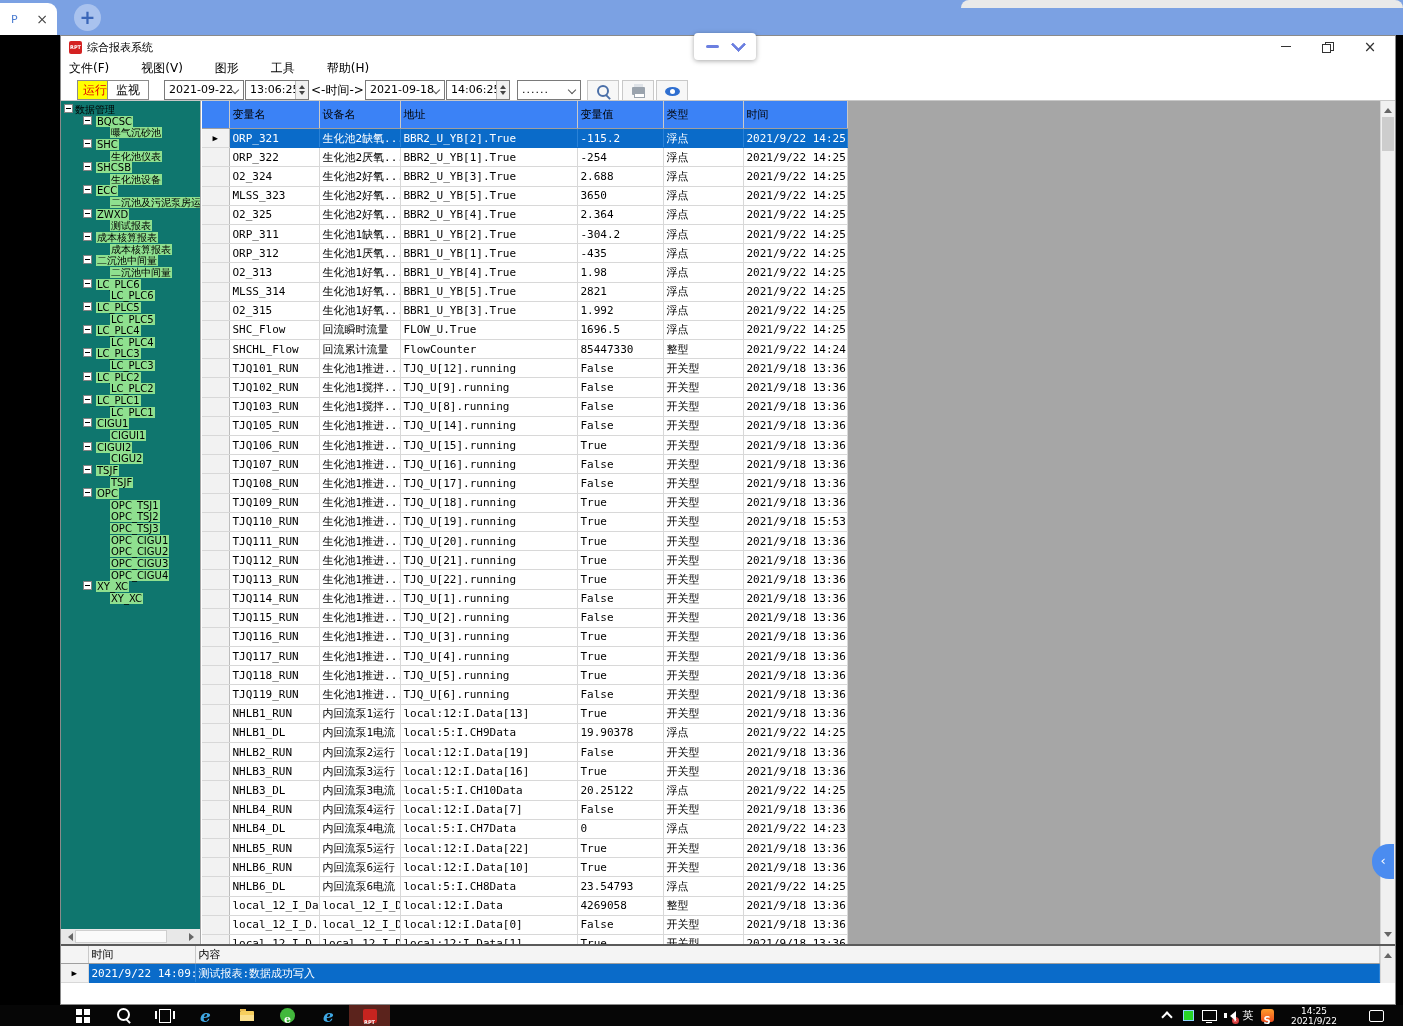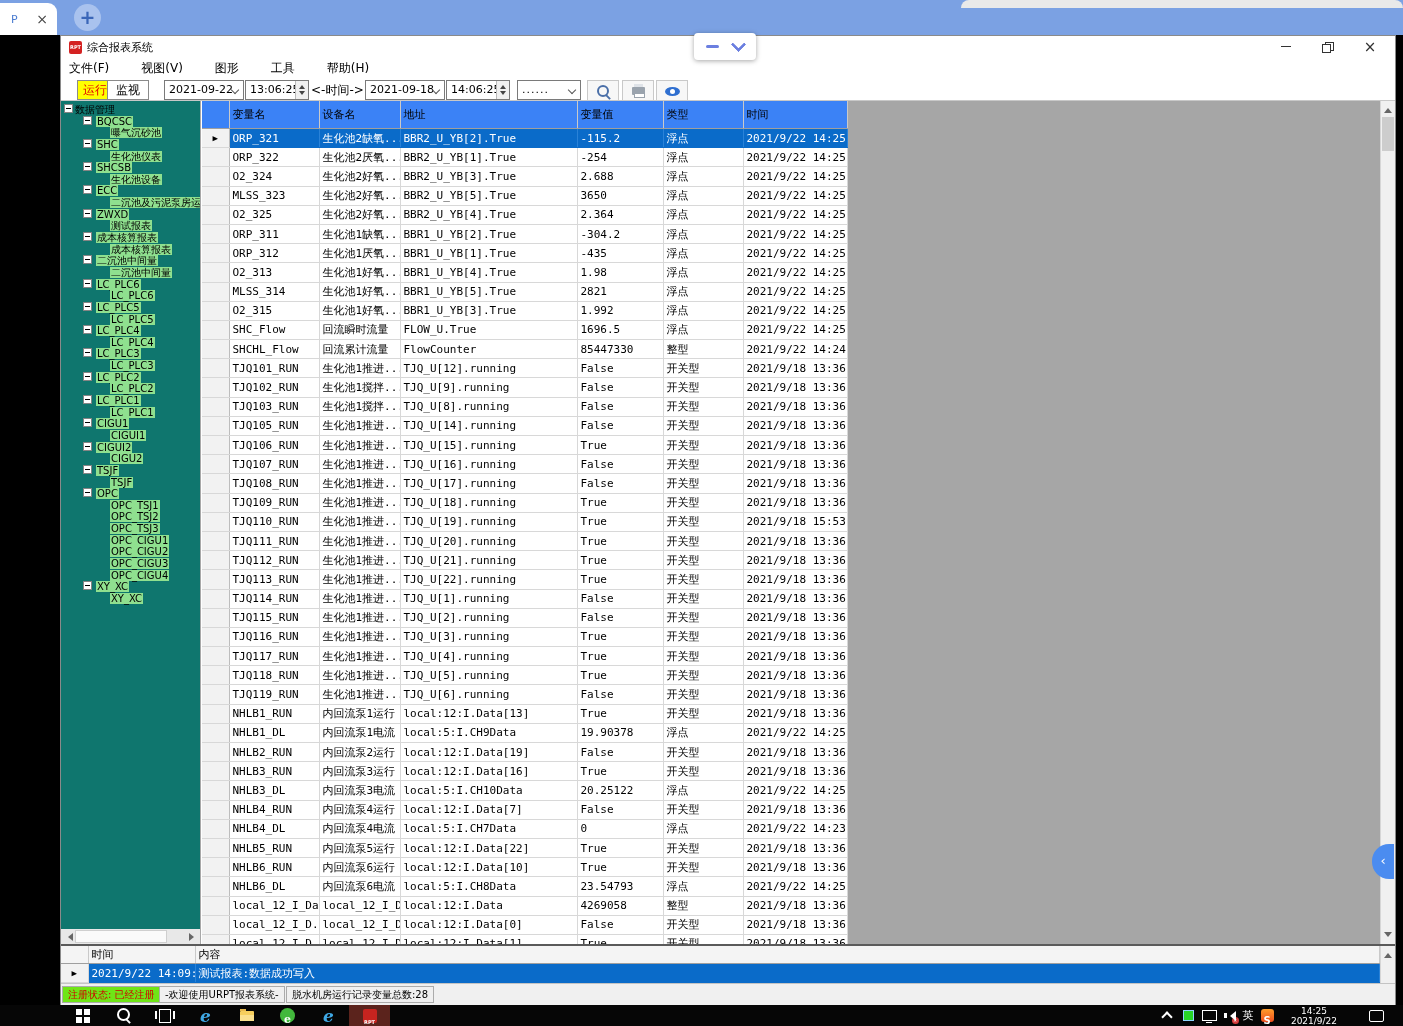--- a/index.html
+++ b/index.html
@@ -744,25 +744,20 @@
           </tr>
         </tbody>
       </table>
     </div>
     <div class="log-vscroll">
       <span class="vs-btn" style="top:0">
           <span class="arr-u"></span>
         </span>
     </div>
 
-    <div class="statusbar">
-      <span class="sb-panel sb-reg">注册状态: 已经注册</span>
-      <span class="sb-panel sb-welcome">-欢迎使用URPT报表系统-</span>
-      <span class="sb-panel sb-count">脱水机房运行记录变量总数:28</span>
-    </div>
 
     <div class="side-chev">‹</div>
   </div>
 
   <div class="taskbar">
     <div class="tb-apps">
         <div class="tb-slot">
           <span class="ic ic-start"></span>
         </div>
         <div class="tb-slot">

